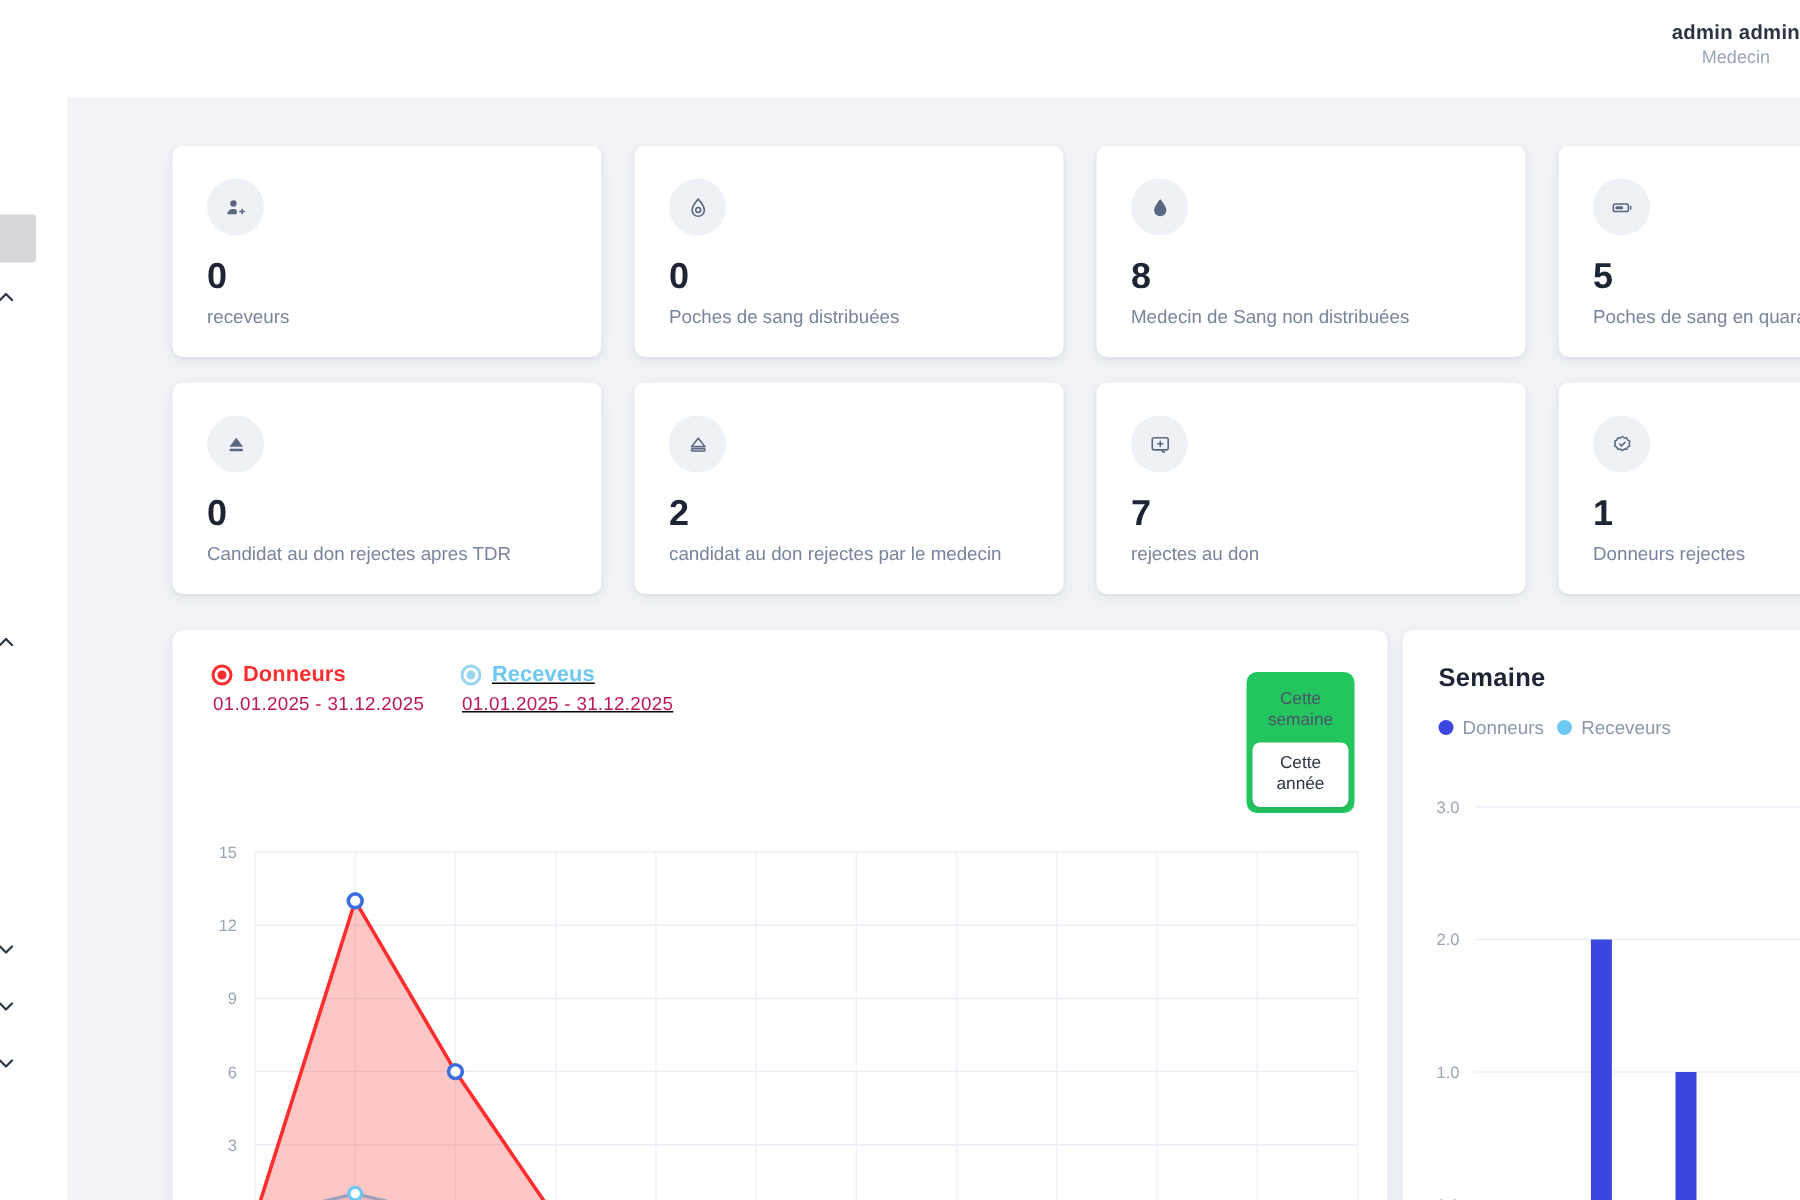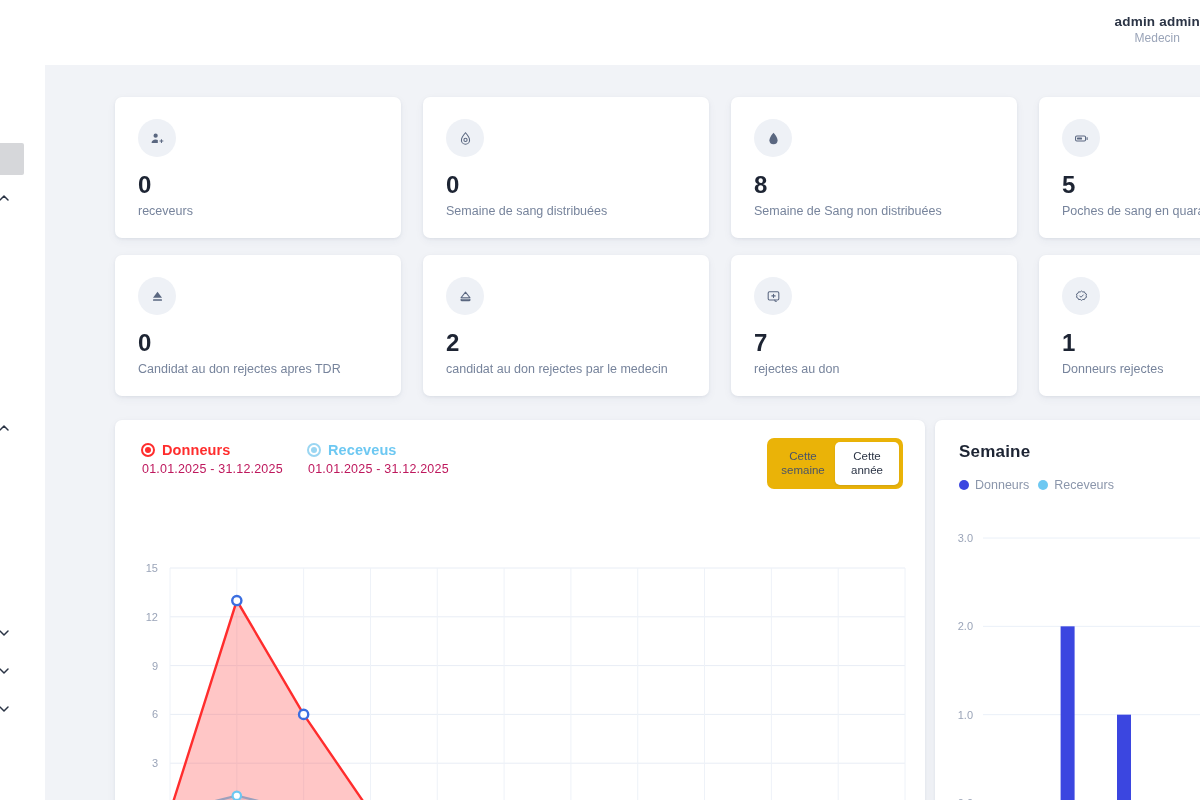--- a/index.html
+++ b/index.html
@@ -82,40 +82,40 @@
     position: absolute; background: #ffffff; border-radius: 7px;
     box-shadow: 0 1px 3px rgba(40,55,90,.07), 0 3px 10px rgba(40,55,90,.05);
     overflow: hidden;
   }
   .panel-line { left: 70px; top: 355px; width: 810px; height: 400px; }
   .panel-week { left: 890px; top: 355px; width: 330px; height: 400px; }
 
   
   .legend-group { position: absolute; top: 22px; }
   .legend-group.g1 { left: 26px; }
-  .legend-group.g2 { left: 192px; }
+  .legend-group.g2 { left: 192px; text-decoration: underline; }
   .legend-head { display: flex; align-items: center; gap: 7px; }
   .radio-dot {
     width: 14px; height: 14px; border-radius: 50%;
     border: 2.5px solid currentColor;
     display: inline-flex; align-items: center; justify-content: center;
   }
   .radio-dot::after {
     content: ""; width: 6px; height: 6px; border-radius: 50%;
     background: currentColor;
   }
   .legend-name { font-size: 14.5px; font-weight: bold; letter-spacing: .1px; }
   .legend-range {
     margin-top: 4px; margin-left: 1px;
     font-size: 12.5px; color: #be185d; letter-spacing: .2px;
   }
 
   .toggle {
-    position: absolute; right: 22px; top: 18px;
-    display: flex; background: #eab308; border-radius: 7px; padding: 4px;
+    position: absolute; right: 22px; top: 28px;
+    display: flex; background: #22c55e; border-radius: 7px; padding: 4px; flex-direction: column;
   }
   .toggle-btn {
     width: 64px; padding: 7px 4px;
     font-size: 11.5px; color: #4a5468; text-align: center; line-height: 1.25;
     border-radius: 5px; cursor: pointer; background: transparent;
     border: none; font-family: inherit;
   }
   .toggle-btn.active {
     background: #ffffff;
     box-shadow: 0 1px 2px rgba(40,55,90,.13);
@@ -201,31 +201,31 @@
       </div>
 
       <div class="stat-card" style="left:308px">
         <div class="icon-circle">
           <svg viewBox="0 0 24 24" fill="none" stroke="#5a6780" stroke-width="1.7">
               <path d="M12 2.8C12 2.8 5.5 10 5.5 14.6A6.5 6.5 0 0 0 18.5 14.6C18.5 10 12 2.8 12 2.8z"></path>
               <circle cx="12" cy="14.3" r="2.6"></circle>
             </svg>
         </div>
         <div class="value">0</div>
-        <div class="label">Semaine de sang distribuées</div>
+        <div class="label">Poches de sang distribuées</div>
       </div>
 
       <div class="stat-card" style="left:616px">
         <div class="icon-circle">
           <svg viewBox="0 0 24 24" fill="#5a6780">
               <path d="M12 2.8C12 2.8 5.5 10 5.5 14.6A6.5 6.5 0 0 0 18.5 14.6C18.5 10 12 2.8 12 2.8z"></path>
             </svg>
         </div>
         <div class="value">8</div>
-        <div class="label">Semaine de Sang non distribuées</div>
+        <div class="label">Medecin de Sang non distribuées</div>
       </div>
 
       <div class="stat-card" style="left:924px">
         <div class="icon-circle">
           <svg viewBox="0 0 24 24" fill="none" stroke="#5a6780" stroke-width="1.7">
               <rect x="2.5" y="8" width="16" height="8" rx="2"></rect>
               <rect x="4.8" y="10.3" width="8" height="3.4" rx="1" fill="#5a6780" stroke="none"></rect>
               <path d="M21 10.6v2.8" stroke-linecap="round"></path>
             </svg>
         </div>

